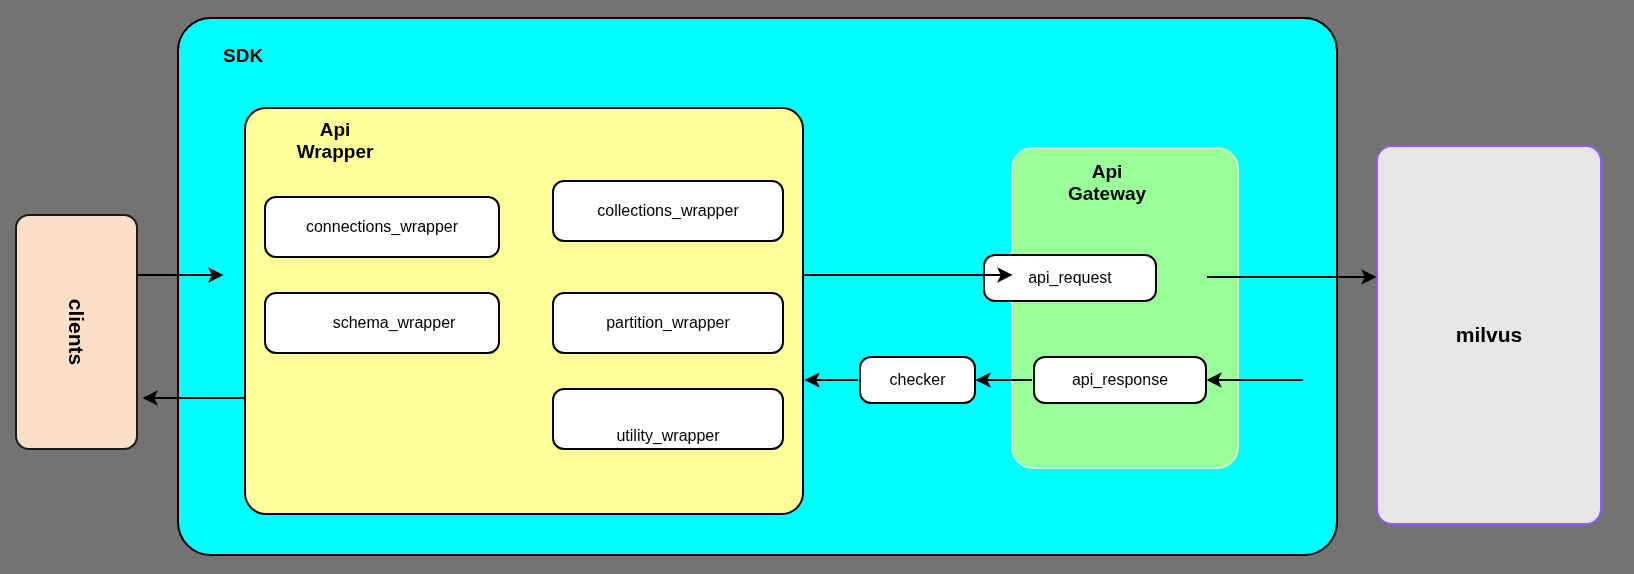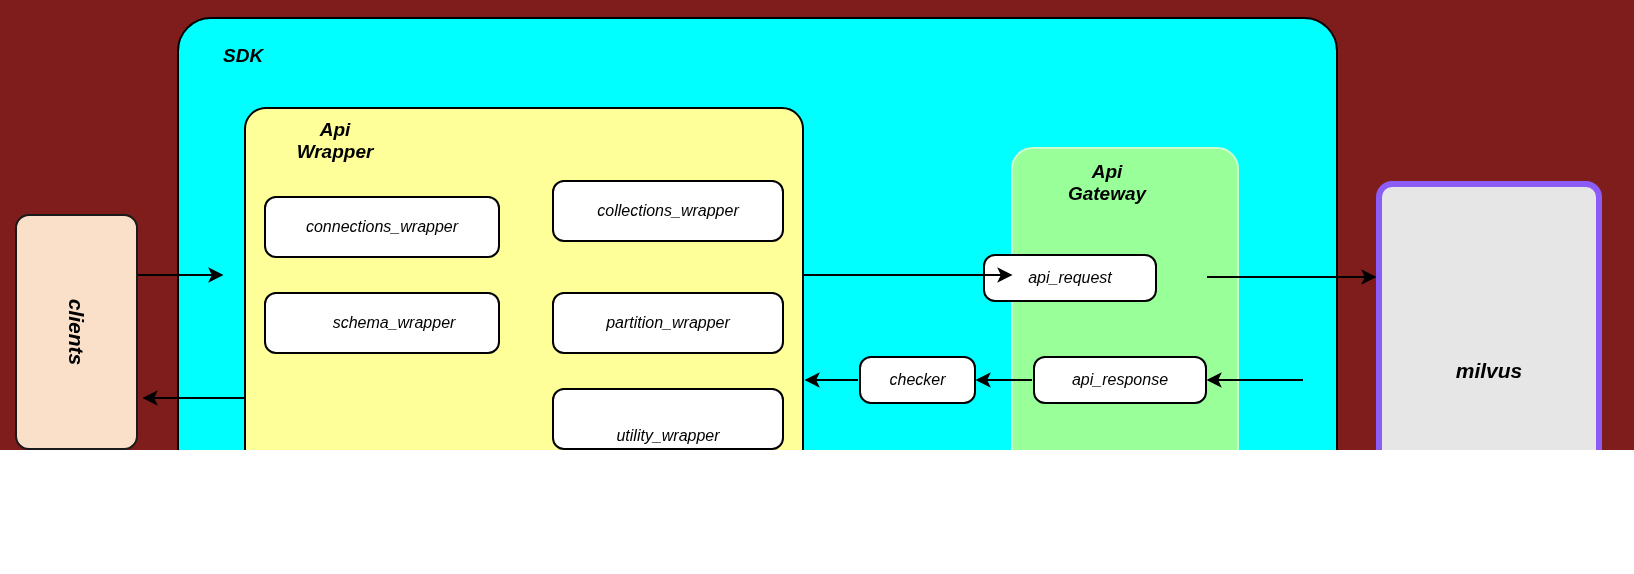--- a/index.html
+++ b/index.html
@@ -6,24 +6,23 @@
     margin: 0;
     padding: 0;
     background: #ffffff;
   }
   body {
     font-family: "Liberation Sans", sans-serif;
   }
   #canvas {
     position: relative;
     width: 1634px;
-    height: 450px;
-    background: #7f1d1d;
+    height: 574px;
+    background: #737373;
     overflow: hidden;
-    font-style: italic;
   }
 
   
   .box {
     position: absolute;
     box-sizing: border-box;
     display: flex;
     align-items: center;
     justify-content: center;
     text-align: center;
@@ -80,25 +79,24 @@
   }
   .client-box .rot {
     transform: rotate(90deg);
     white-space: nowrap;
     font-weight: bold;
     font-size: 21px;
   }
 
   .milvus-box {
     background: #E6E6E6;
-    border: 6px solid #8b5cf6;
+    border: 2px solid #8b5cf6;
     border-radius: 16px;
     font-weight: bold;
     font-size: 21px;
-    margin-top: 36px;
   }
 
   
   .conn {
     position: absolute;
     pointer-events: none;
     overflow: visible;
   }
 </style>
 </head>

